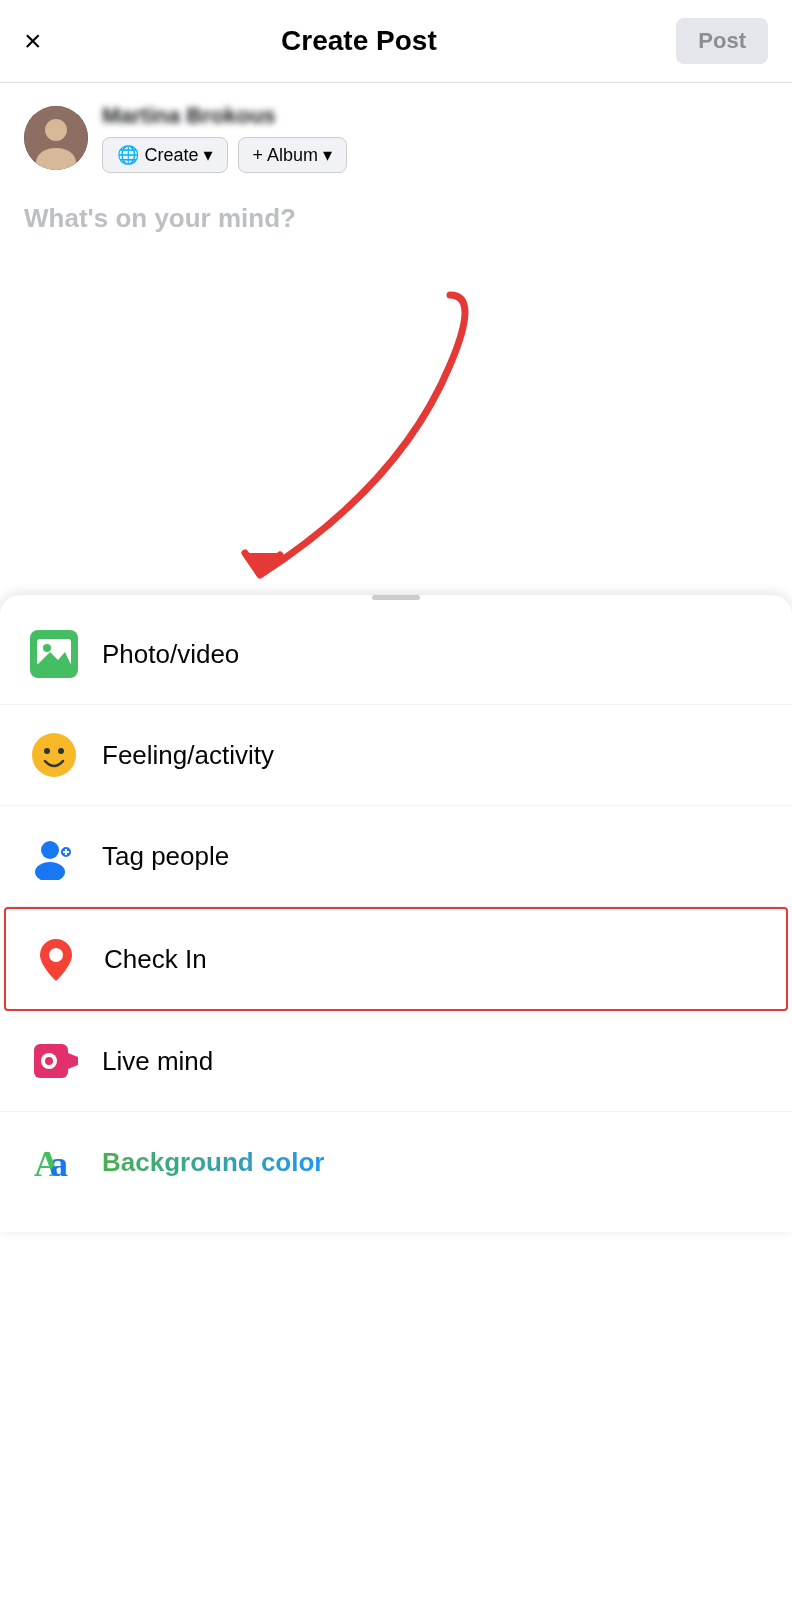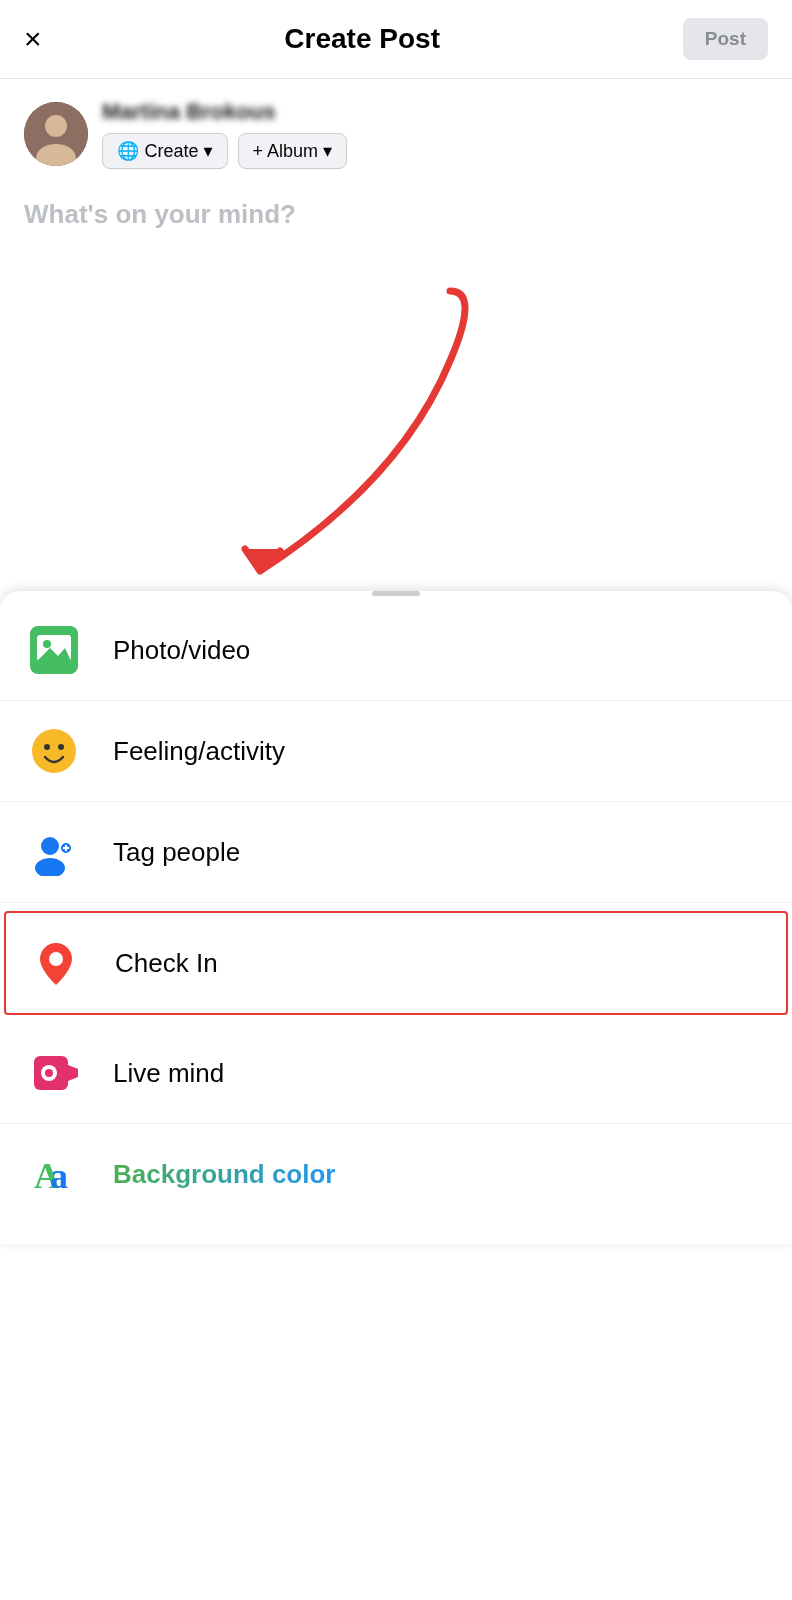--- a/index.html
+++ b/index.html
@@ -35,21 +35,21 @@
       font-size: 30px;
       color: #000;
       line-height: 1;
     }
 
     .post-btn {
       background: #e4e6eb;
       border: none;
       border-radius: 8px;
       padding: 10px 22px;
-      font-size: 19px;
+      font-size: 22px;
       font-weight: 600;
       color: #8a8d91;
       cursor: pointer;
     }
 
     
     .user-row {
       display: flex;
       align-items: center;
       padding: 20px 24px 10px 24px;
@@ -137,21 +137,20 @@
       border-radius: 3px;
       margin: 12px auto 4px auto;
     }
 
     .menu-item {
       display: flex;
       align-items: center;
       padding: 24px 28px;
       cursor: pointer;
       border-bottom: 1px solid #f0f2f5;
-      gap: 11px;
     }
 
     .menu-item:last-child {
       border-bottom: none;
     }
 
     .menu-item-label {
       font-size: 26px;
       font-weight: 500;
       color: #050505;
@@ -165,21 +164,21 @@
       display: flex;
       align-items: center;
       justify-content: center;
       border-radius: 10px;
     }
 
     
     .menu-item.highlighted {
       border: 2.5px solid #e53935;
       border-radius: 4px;
-      margin: 8px 4px;
+      margin: 0 4px;
       padding: 24px 24px;
     }
 
     
     .annotation-arrow {
       position: absolute;
       top: -310px;
       left: 60px;
       width: 420px;
       height: 330px;

